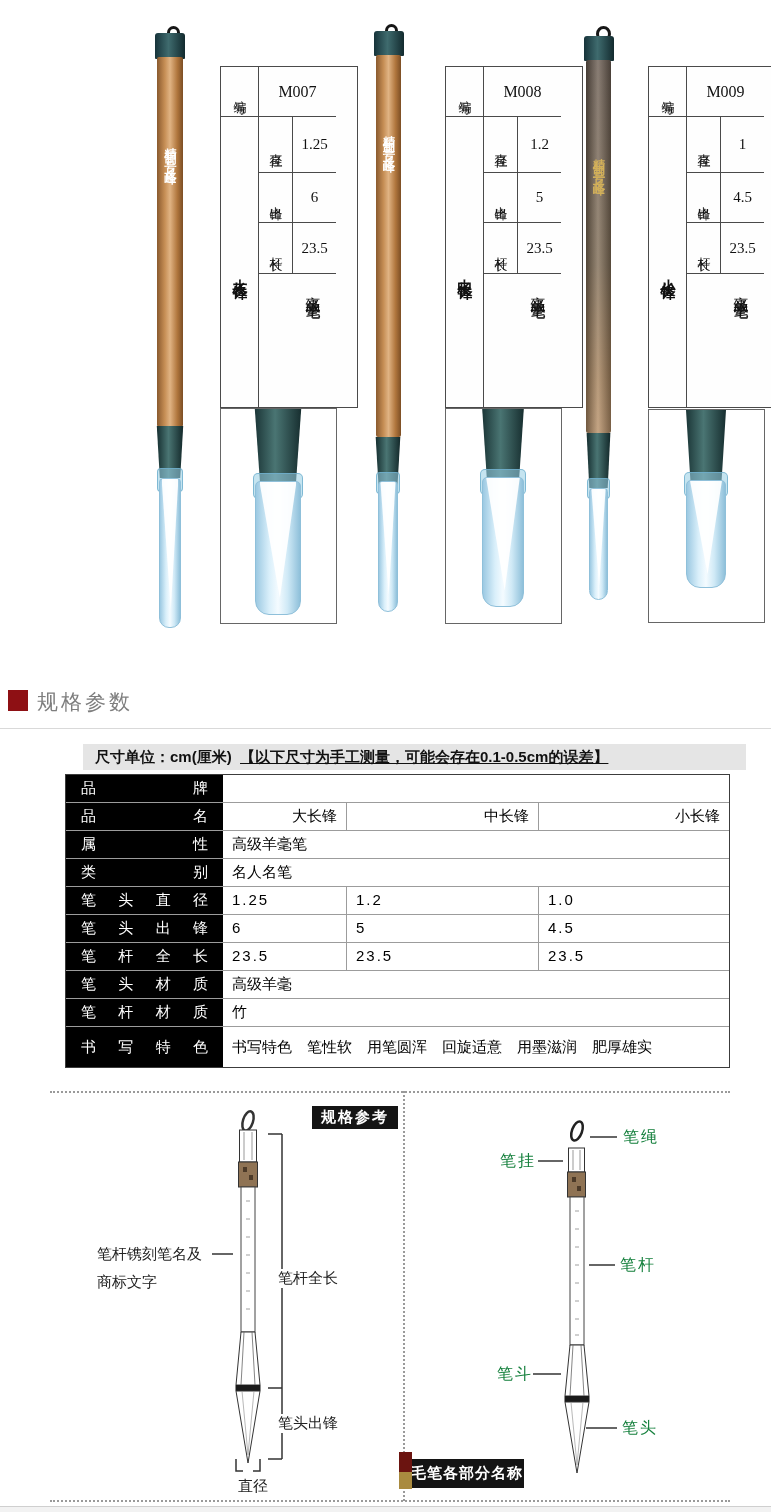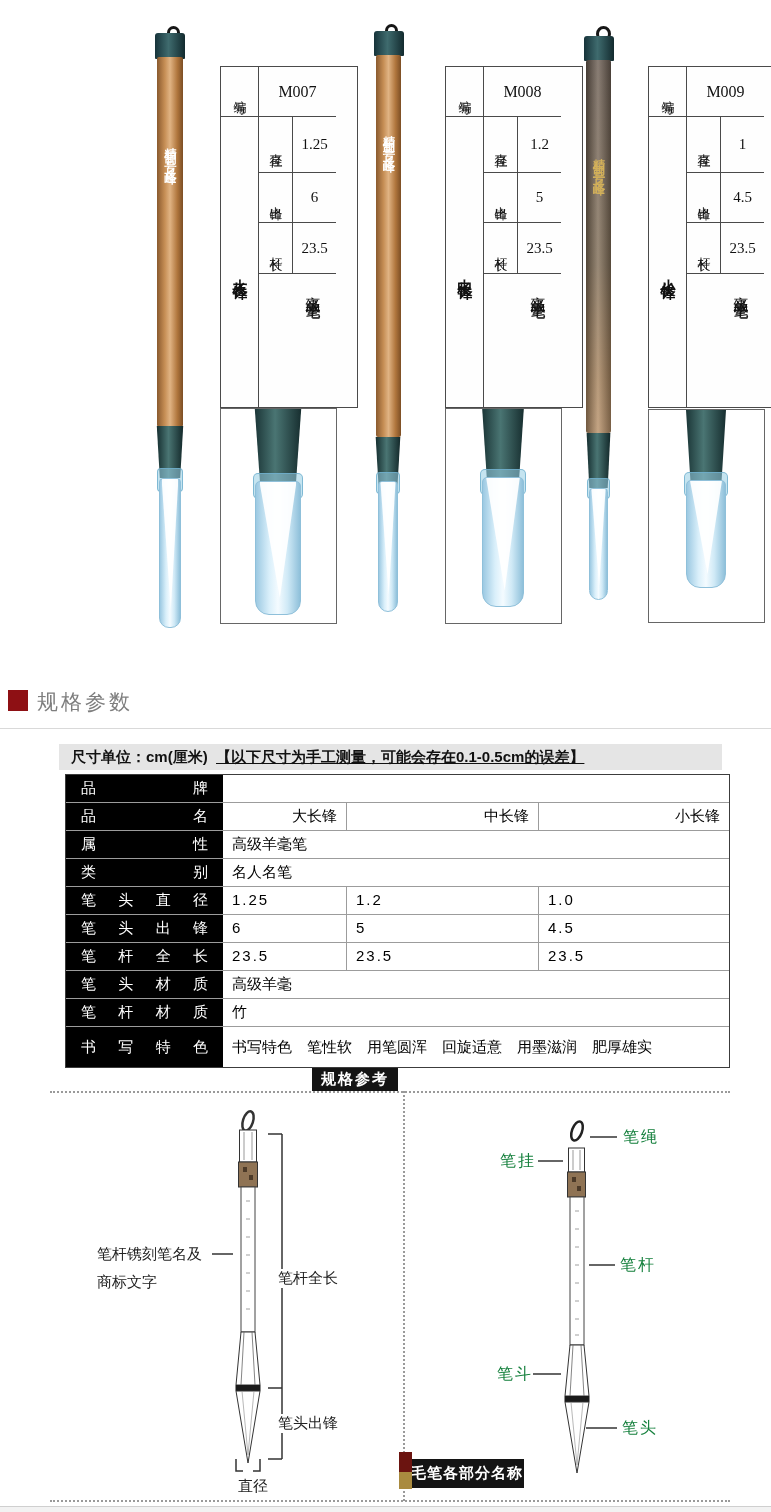--- a/index.html
+++ b/index.html
@@ -196,21 +196,21 @@
     <div class="tb-ring abs" style="left:35px;top:62px;width:44px;height:25px;"></div>
     <div class="tb-blue abs" style="left:37px;top:70px;width:40px;height:108px;">
         <div class="v-white"></div>
       </div>
   </div>
 
   <div class="sq abs" style="left:8px;top:690px;width:20px;height:21px;"></div>
   <div class="stitle abs" style="left:37px;top:688px;">规格参数</div>
   <div class="hline abs" style="left:0;top:728px;width:771px;"></div>
 
-  <div class="note abs" style="left:59px;top:744px;width:663px;height:26px;">
+  <div class="note abs" style="left:83px;top:744px;width:663px;height:26px;">
     <span>尺寸单位：cm(厘米)</span>&nbsp;&nbsp;<u>【以下尺寸为手工测量，可能会存在0.1-0.5cm的误差】</u>
   </div>
 
   <div class="stable" style="left:65px;top:774px;width:663px;">
     <div class="srow first">
       <div class="slab">品　牌</div>
       <div class="sval single"></div>
     </div>
     <div class="srow">
       <div class="slab">品　名</div>
@@ -296,21 +296,21 @@
     <g stroke="#333" stroke-width="1.5" fill="none">
       <line x1="222" y1="291" x2="222" y2="362"></line>
         <line x1="222" y1="362" x2="208" y2="362"></line>
     </g>
     <g stroke="#333" stroke-width="1.5" fill="none">
       <polyline points="176,362 176,374 183,374"></polyline>
         <polyline points="193,374 200,374 200,362"></polyline>
     </g>
   </svg>
 
-  <div class="badge" style="left:312px;top:1068px;width:86px;height:23px;">规格参考</div>
+  <div class="badge" style="left:312px;top:1106px;width:86px;height:23px;">规格参考</div>
   <div class="dlab" style="left:97px;top:1245px;">笔杆镌刻笔名及</div>
   <div class="dlab" style="left:97px;top:1273px;">商标文字</div>
   <div class="dlab onln" style="left:276px;top:1269px;">笔杆全长</div>
   <div class="dlab onln" style="left:276px;top:1414px;">笔头出锋</div>
   <div class="dlab" style="left:238px;top:1477px;">直径</div>
 
   <svg class="abs" style="left:405px;top:1097px;" width="360" height="400" viewBox="0 0 360 400">
     <ellipse cx="172" cy="34" rx="5" ry="10" fill="none" stroke="#222" stroke-width="2.5" transform="rotate(20 172 34)"></ellipse>
     <rect x="163.5" y="51" width="16" height="24" fill="#fff" stroke="#333"></rect>
     <line x1="168" y1="53" x2="168" y2="73" stroke="#999" stroke-width="1"></line>

